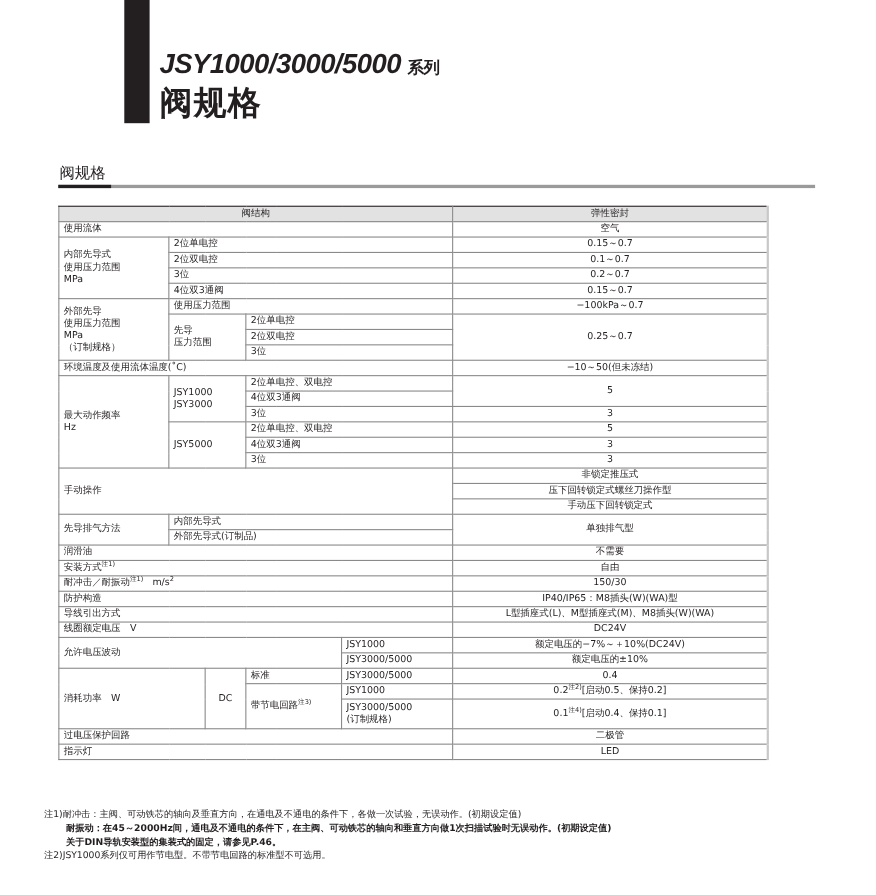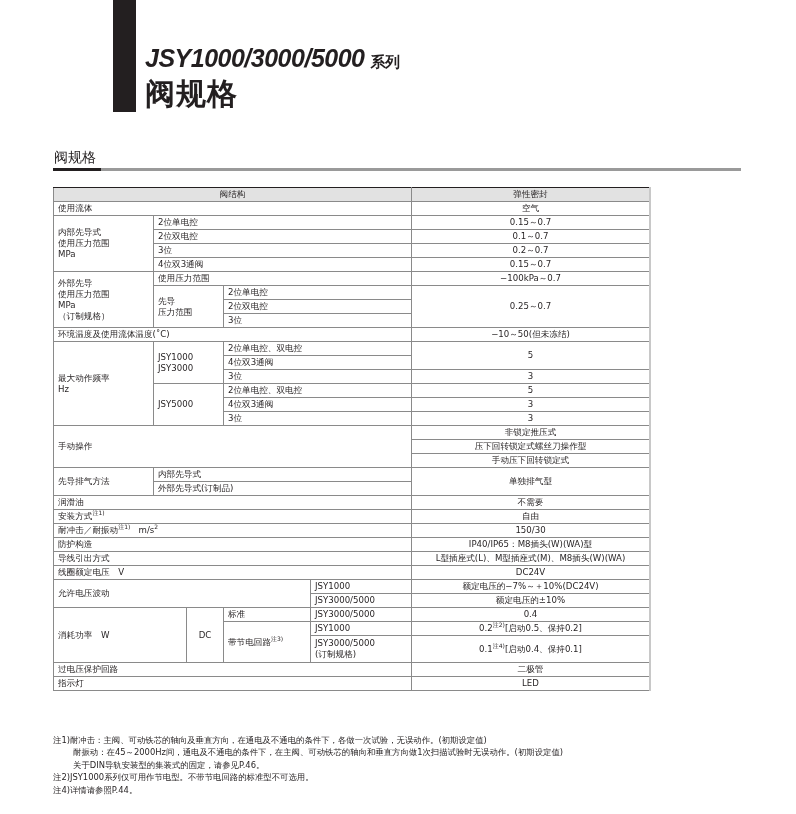--- a/index.html
+++ b/index.html
@@ -7,30 +7,30 @@
            font-family:"DejaVu Sans", "Liberation Sans", sans-serif; color:#231f20; }
     .black-bar { position:absolute; left:113px; top:0; width:23px; height:112px; background:#231f20; }
     .title-en { position:absolute; left:145px; top:44px; font-family:"Liberation Sans", sans-serif;
                 font-weight:bold; font-style:italic; font-size:25px; letter-spacing:-0.5px; color:#231f20; }
     .title-en .series { font-style:normal; font-size:15px; margin-left:6px;margin-top:17px; }
     .title-cn { position:absolute; left:145px; top:74px; font-weight:bold; font-size:30px; letter-spacing:1px; }
     .section-title { position:absolute; left:54px; top:149px; font-size:14px; }
     .section-rule { position:absolute; left:53px; top:168px; width:688px; height:3px; background:#9a9a9a; }
     .section-rule .dark { position:absolute; left:0; top:0; width:48px; height:3px; background:#231f20; }
 
-    table.spec { position:absolute; left:53px; top:187px; width:598px; border-collapse:collapse;
+    table.spec { position:absolute; left:53px; top:187px; width:646px; border-collapse:collapse;
                  font-size:8.6px; table-layout:fixed; }
     table.spec td { border:1px solid #8a8a8a; padding:0 4px; height:13px; line-height:11px;
                     white-space:nowrap; vertical-align:middle; }
     table.spec td.c { text-align:center; }
     table.spec tr.head td { background:#e2e2e2; text-align:center; border-top:1.5px solid #231f20; }
     table.spec td.r { border-right:2px solid #c8c8c8; }
     sup { font-size:6px; vertical-align:super; line-height:0; }
-    .notes { position:absolute; left:53px; top:734px; font-size:8.4px; line-height:12.4px; color:#231f20; }
-    .notes .indent { padding-left:20px; }
+    .notes { position:absolute; left:40px; top:734px; font-size:8.4px; line-height:12.4px; color:#231f20; }
+    .notes .indent { padding-left:20px;font-weight:bold; }
   </style>
 </head>
 <body>
 
 <div class="black-bar"></div>
 <div class="title-en">
   <span>JSY1000/3000/5000</span><span class="series">系列</span>
 </div>
 <div class="title-cn">阀规格</div>
 <div class="section-title">阀规格</div>
@@ -229,14 +229,13 @@
     <td class="c r">LED</td>
   </tr>
 </tbody>
   </table>
 
 <div class="notes">
   <div>注1)耐冲击：主阀、可动铁芯的轴向及垂直方向，在通电及不通电的条件下，各做一次试验，无误动作。(初期设定值)</div>
   <div class="indent">耐振动：在45～2000Hz间，通电及不通电的条件下，在主阀、可动铁芯的轴向和垂直方向做1次扫描试验时无误动作。(初期设定值)</div>
   <div class="indent">关于DIN导轨安装型的集装式的固定，请参见P.46。</div>
   <div>注2)JSY1000系列仅可用作节电型。不带节电回路的标准型不可选用。</div>
-  <div>注4)详情请参照P.44。</div>
 </div>
 
 </body></html>

